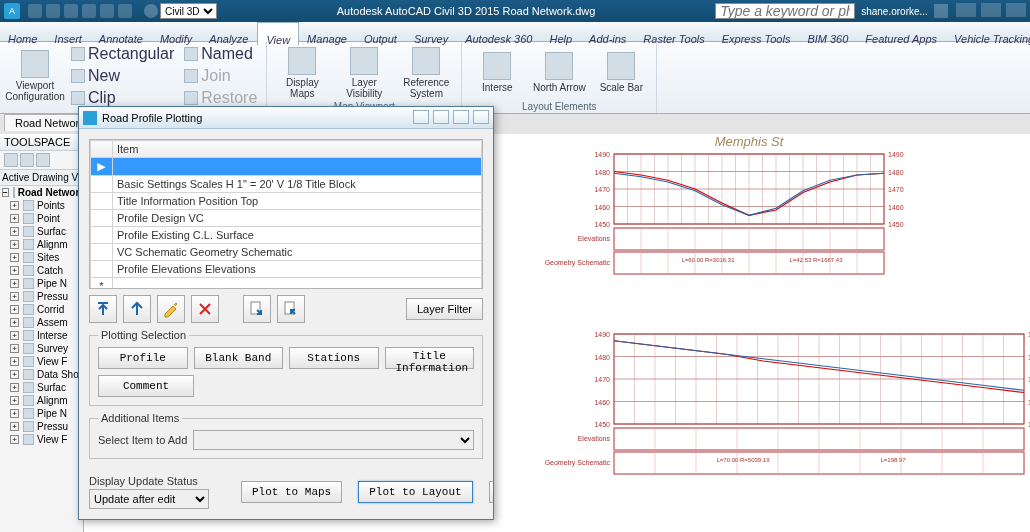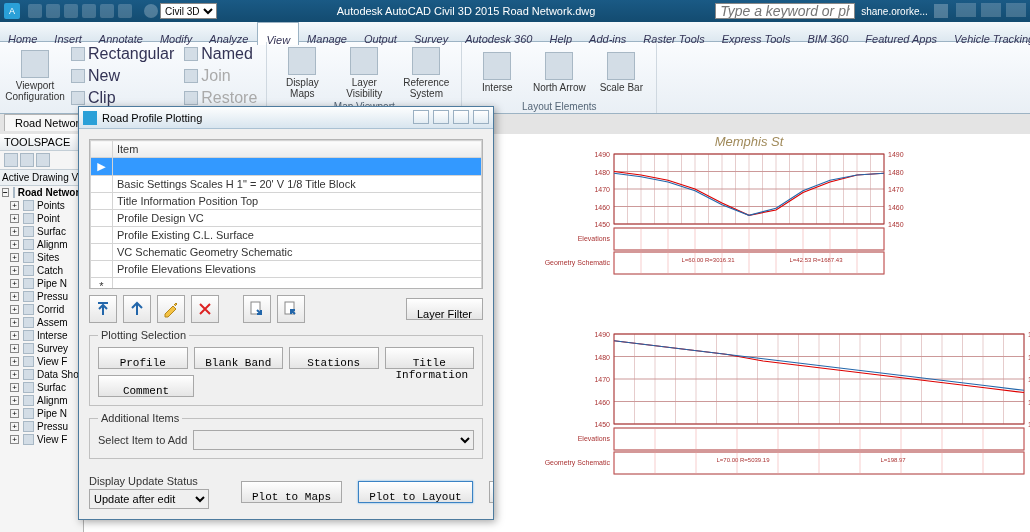--- a/index.html
+++ b/index.html
@@ -52,21 +52,21 @@
 .dialog .body { flex: 1; padding: 10px; font-size: 11px; color: #333; display: flex; flex-direction: column; gap: 6px; overflow: hidden; }
 .dialog table { width: 100%; border-collapse: collapse; background: #fff; table-layout: fixed; }
 .dialog th, .dialog td { border: 1px solid #d4d4d4; padding: 2px 4px; font-size: 11px; text-align: left; font-weight: normal; }
 .dialog th { background: linear-gradient(#fcfcfc,#ececec); position: sticky; top: 0; }
 .dialog tr.selected td { background: #3399ff; color: #fff; }
 .dialog .table-wrap { height: 150px; overflow: auto; border: 1px solid #b4b4b4; }
 .dialog th:first-child, .dialog td:first-child { width: 22px; text-align: center; }
 .dialog .icon-row { display: flex; gap: 6px; align-items: center; }
 .dialog .icon-btn { width: 28px; height: 28px; background: linear-gradient(#fff,#e7e7e7); border: 1px solid #a8a8a8; cursor: pointer; display: flex; align-items: center; justify-content: center; }
 .dialog .icon-btn svg { width: 18px; height: 18px; }
-.dialog .btn { height: 22px; padding: 9px 10px; background: linear-gradient(#fff,#e5e5e5); border: 1px solid #a8a8a8; font-size: 11px; cursor: pointer; }
+.dialog .btn { height: 22px; padding: 2px 10px; background: linear-gradient(#fff,#e5e5e5); border: 1px solid #a8a8a8; font-size: 11px; cursor: pointer; }
 .dialog .btn.primary { border: 1px solid #3a82c4; box-shadow: 0 0 2px #6fb0e6; }
 .dialog fieldset { border: 1px solid #c0c0c0; padding: 6px 8px 8px; }
 .dialog legend { font-size: 11px; padding: 0 3px; }
 .dialog .row { display: flex; gap: 6px; }
 .dialog .row .btn, .dialog .bottom-row .btn { flex: none; min-width: 78px; font-family: Liberation Mono, monospace; }
 .dialog select { height: 20px; font-size: 11px; border: 1px solid #a8a8a8; }
 .dialog .bottom-row { display: flex; gap: 16px; align-items: center; margin-top: auto; }
 </style>
 </head>
 <body>

